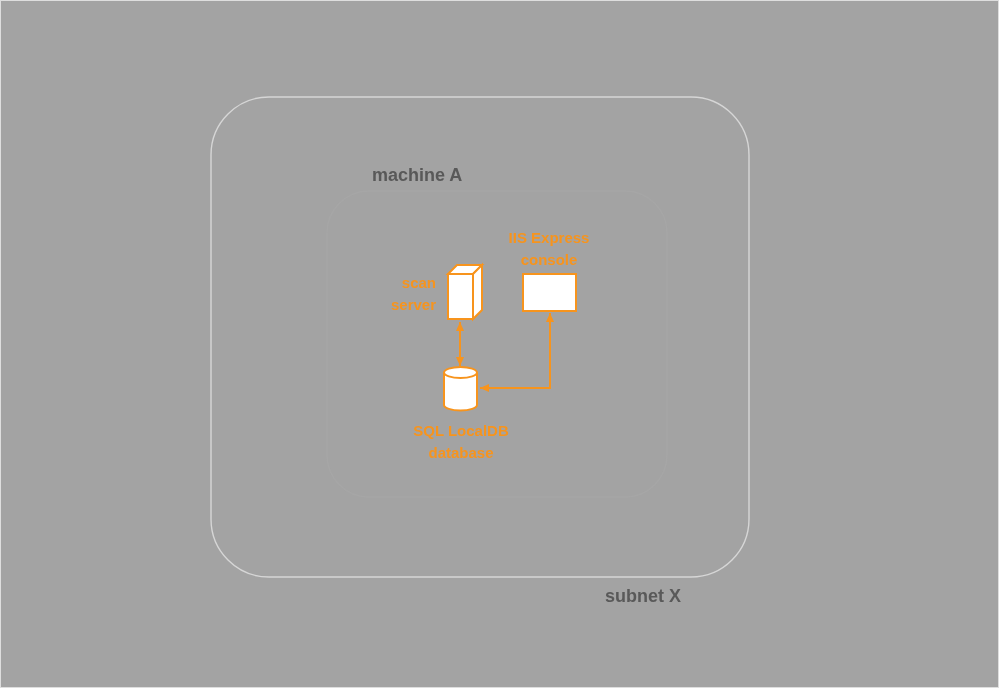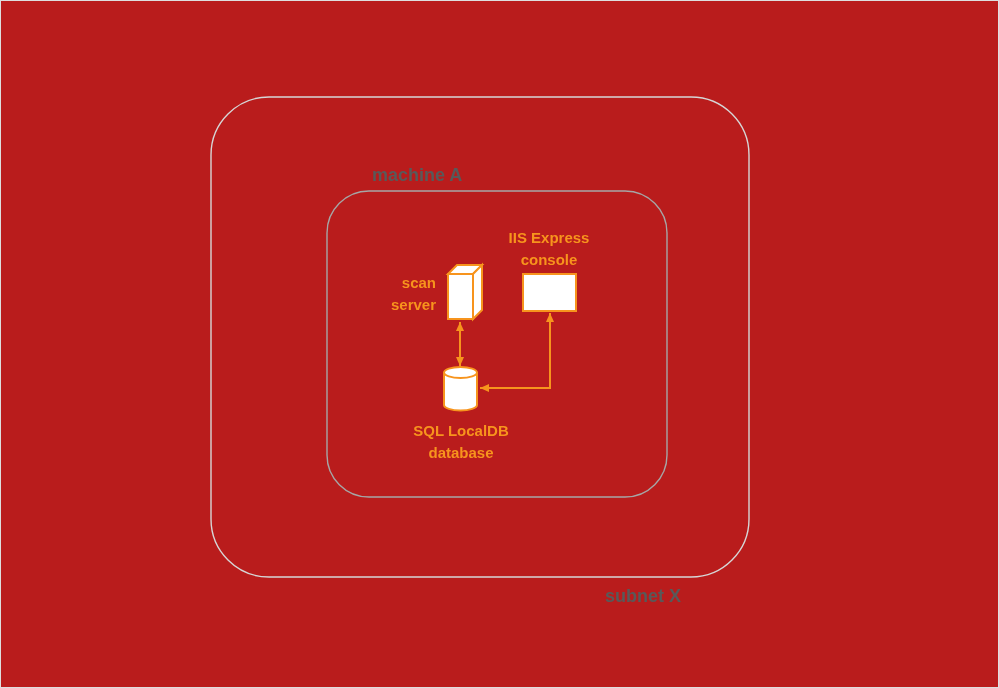--- a/index.html
+++ b/index.html
@@ -5,21 +5,21 @@
   html, body {
     margin: 0;
     padding: 0;
     background: #ffffff;
   }
   .page {
     position: relative;
     width: 997px;
     height: 686px;
     border: 1px solid #dedede;
-    background: #b91c1c;
+    background: #a3a3a3;
     font-family: "Liberation Sans", sans-serif;
     overflow: hidden;
   }
   .diagram-svg {
     display: block;
     width: 999px;
     height: 688px;
   }
   .container-rect {
     fill: none;

